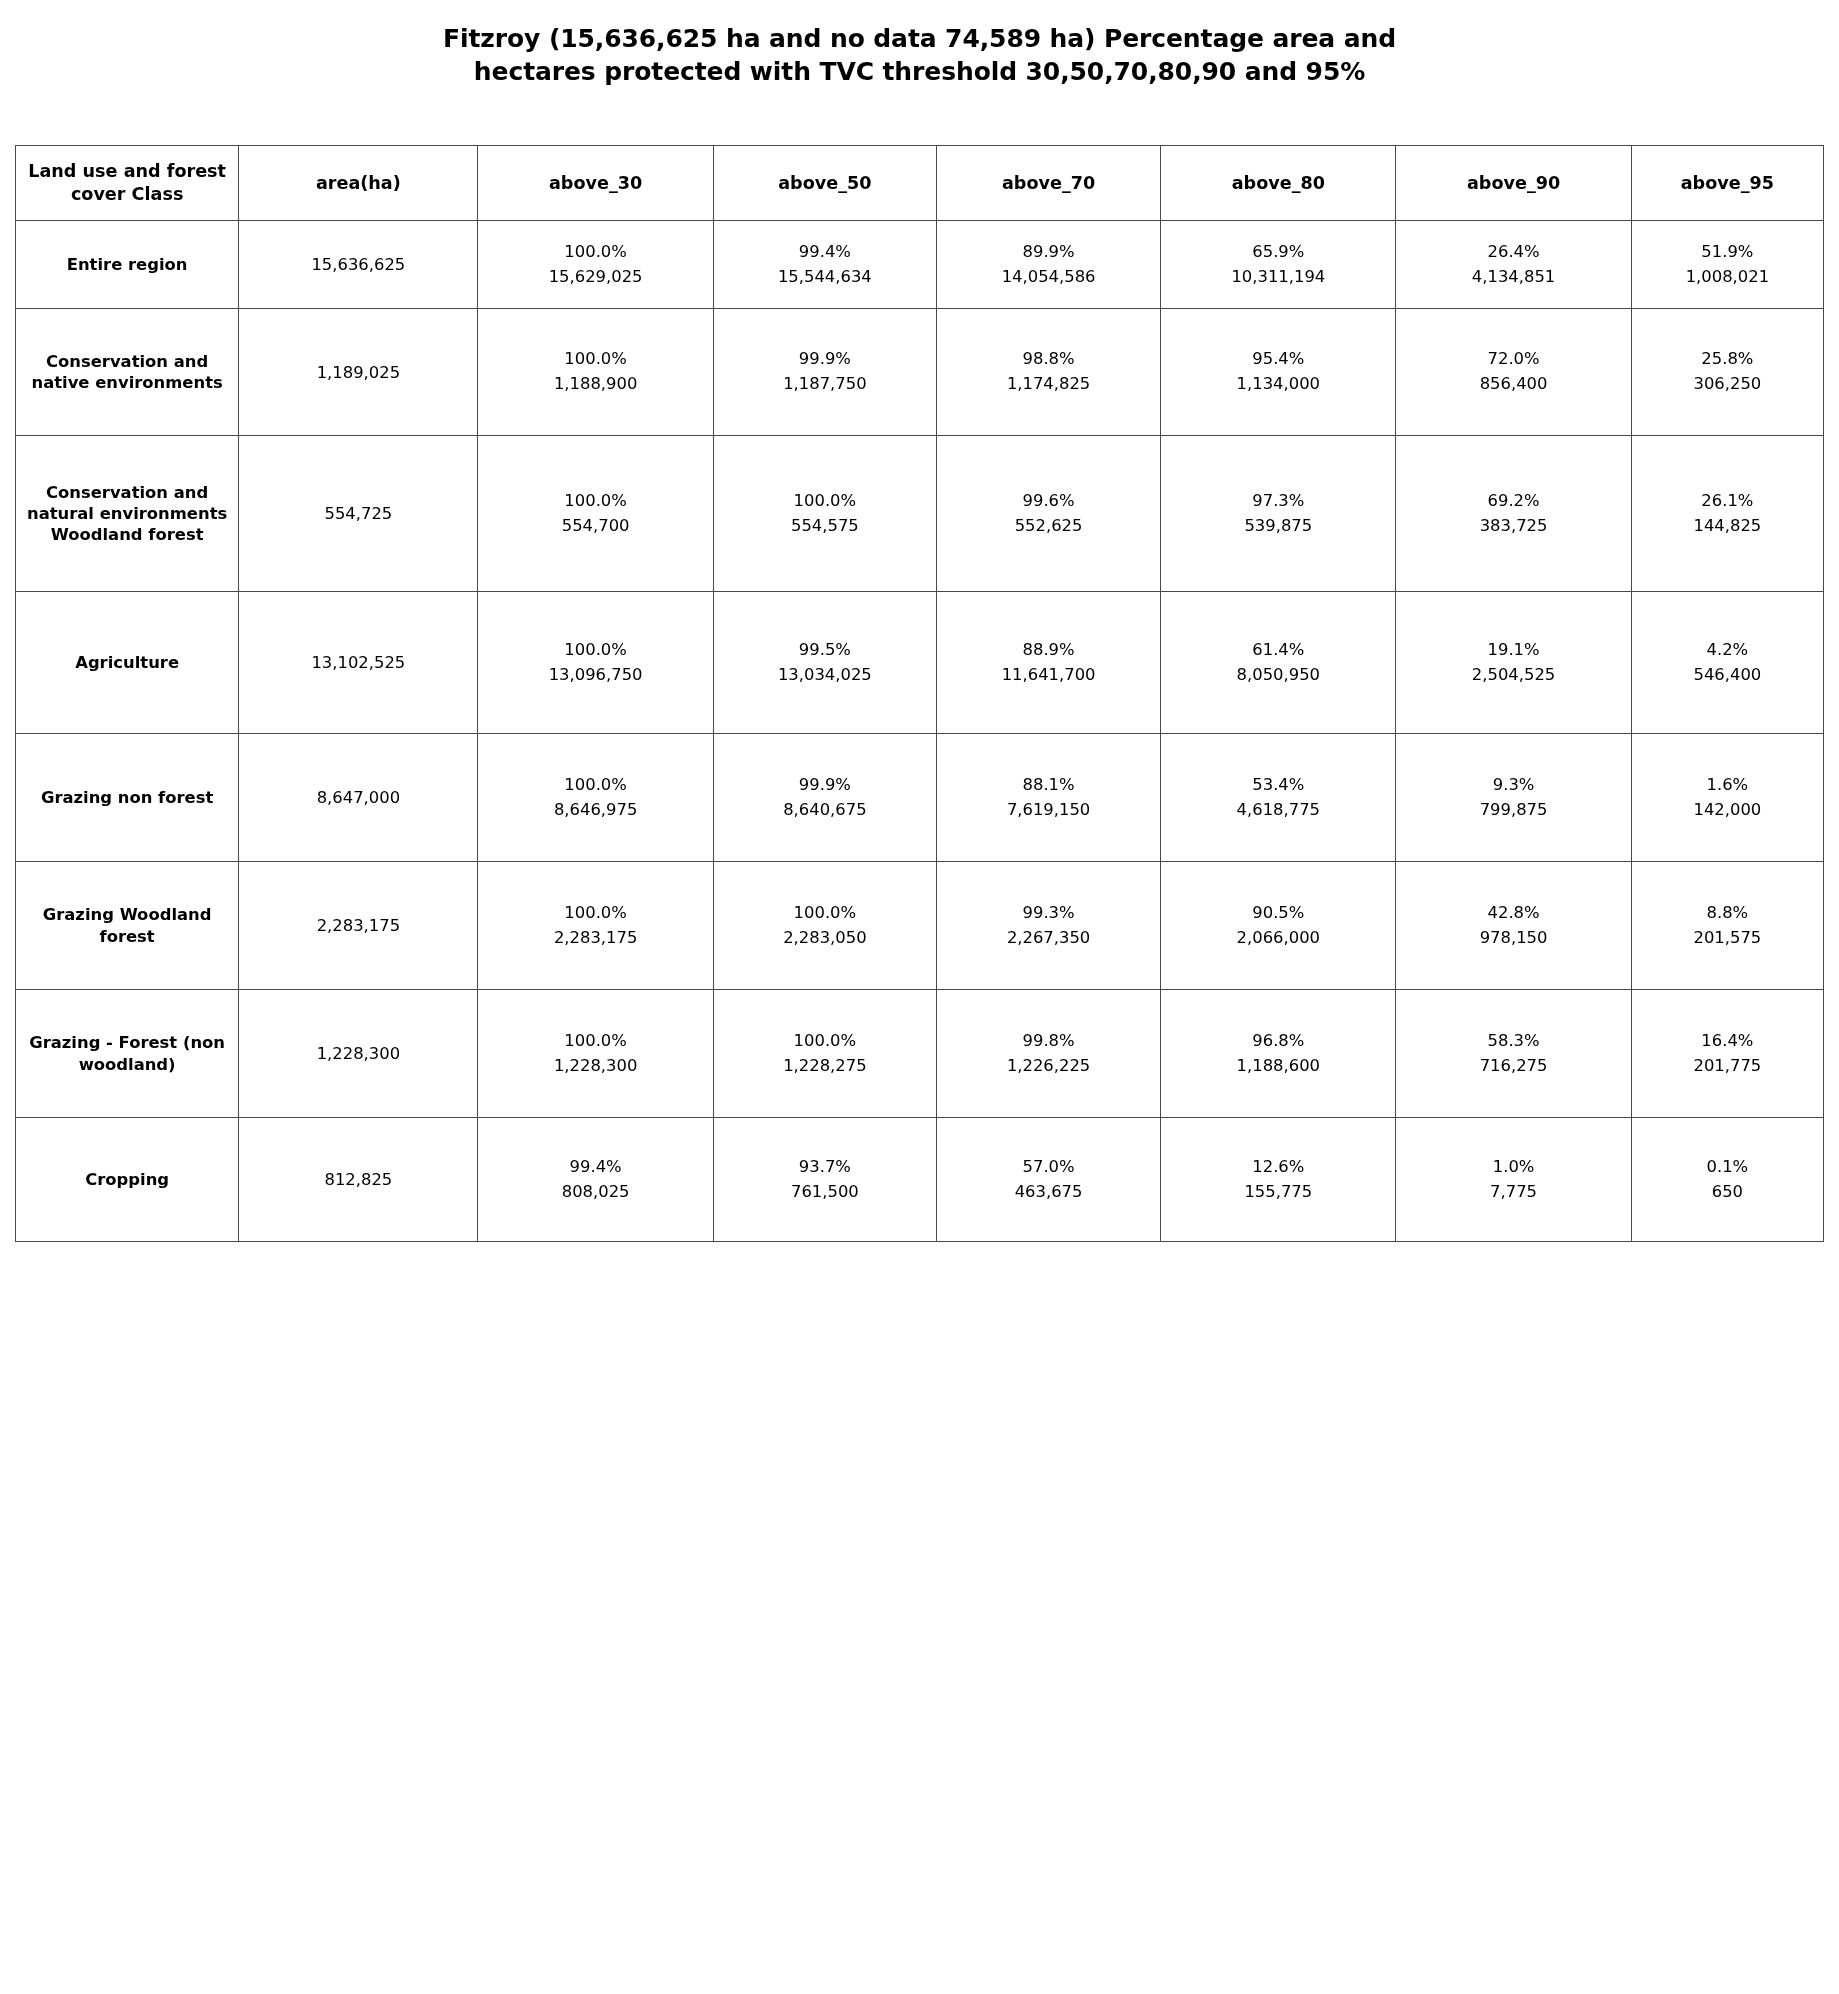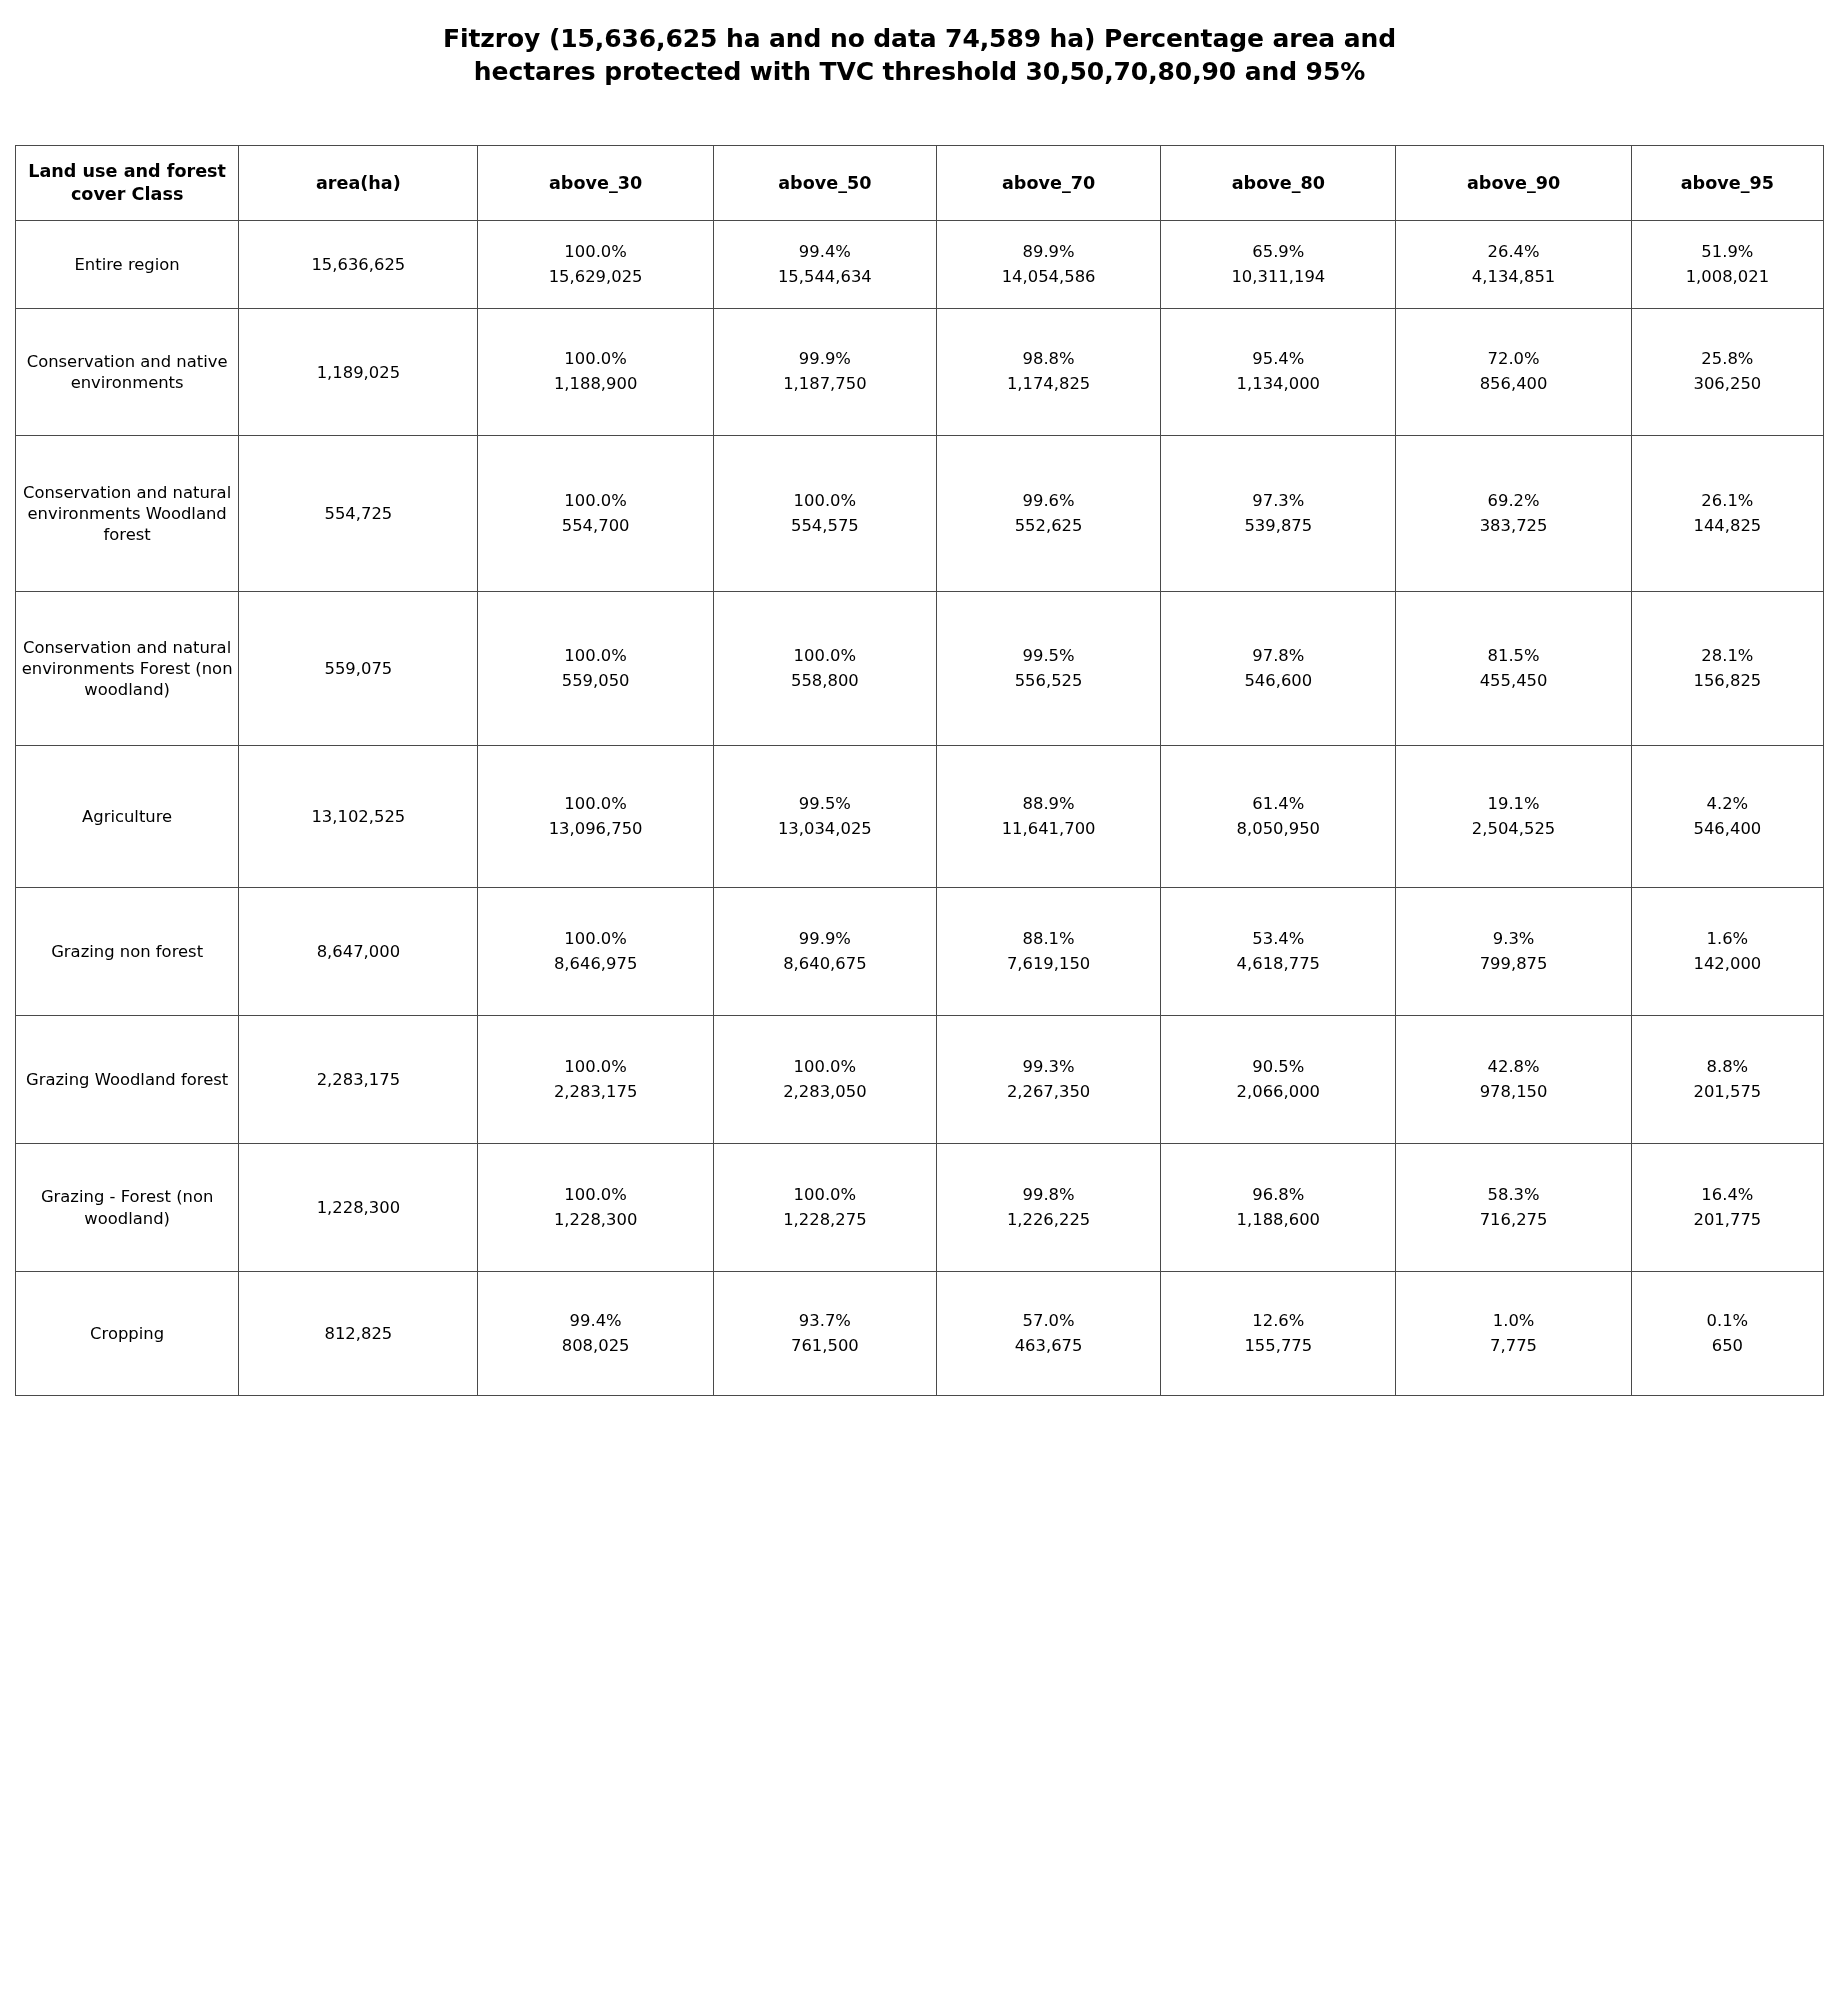--- a/index.html
+++ b/index.html
@@ -53,21 +53,21 @@
   table.main thead th {
     font-weight: bold;
     height: 74px;
     line-height: 1.28;
     font-size: 17.6px;
   }
   th.col-class {
     font-size: 16px;
   }
   .rowlabel {
-    font-weight: normal;
+    font-weight: bold;
     font-size: 16px;
     line-height: 1.3;
     padding: 2.4px 4px;
   }
   .numcell {
     font-size: 17.6px;
     line-height: 1.5;
     white-space: pre-line;
   }
   .areacell {
@@ -157,36 +157,20 @@
 554,575</td>
           <td class="numcell">99.6%
 552,625</td>
           <td class="numcell">97.3%
 539,875</td>
           <td class="numcell">69.2%
 383,725</td>
           <td class="numcell">26.1%
 144,825</td>
         </tr>
-        <tr style="height:154px">
-          <td class="rowlabel">Conservation and natural environments Forest (non woodland)</td>
-          <td class="areacell">559,075</td>
-          <td class="numcell">100.0%
-559,050</td>
-          <td class="numcell">100.0%
-558,800</td>
-          <td class="numcell">99.5%
-556,525</td>
-          <td class="numcell">97.8%
-546,600</td>
-          <td class="numcell">81.5%
-455,450</td>
-          <td class="numcell">28.1%
-156,825</td>
-        </tr>
         <tr style="height:142px">
           <td class="rowlabel">Agriculture</td>
           <td class="areacell">13,102,525</td>
           <td class="numcell">100.0%
 13,096,750</td>
           <td class="numcell">99.5%
 13,034,025</td>
           <td class="numcell">88.9%
 11,641,700</td>
           <td class="numcell">61.4%

